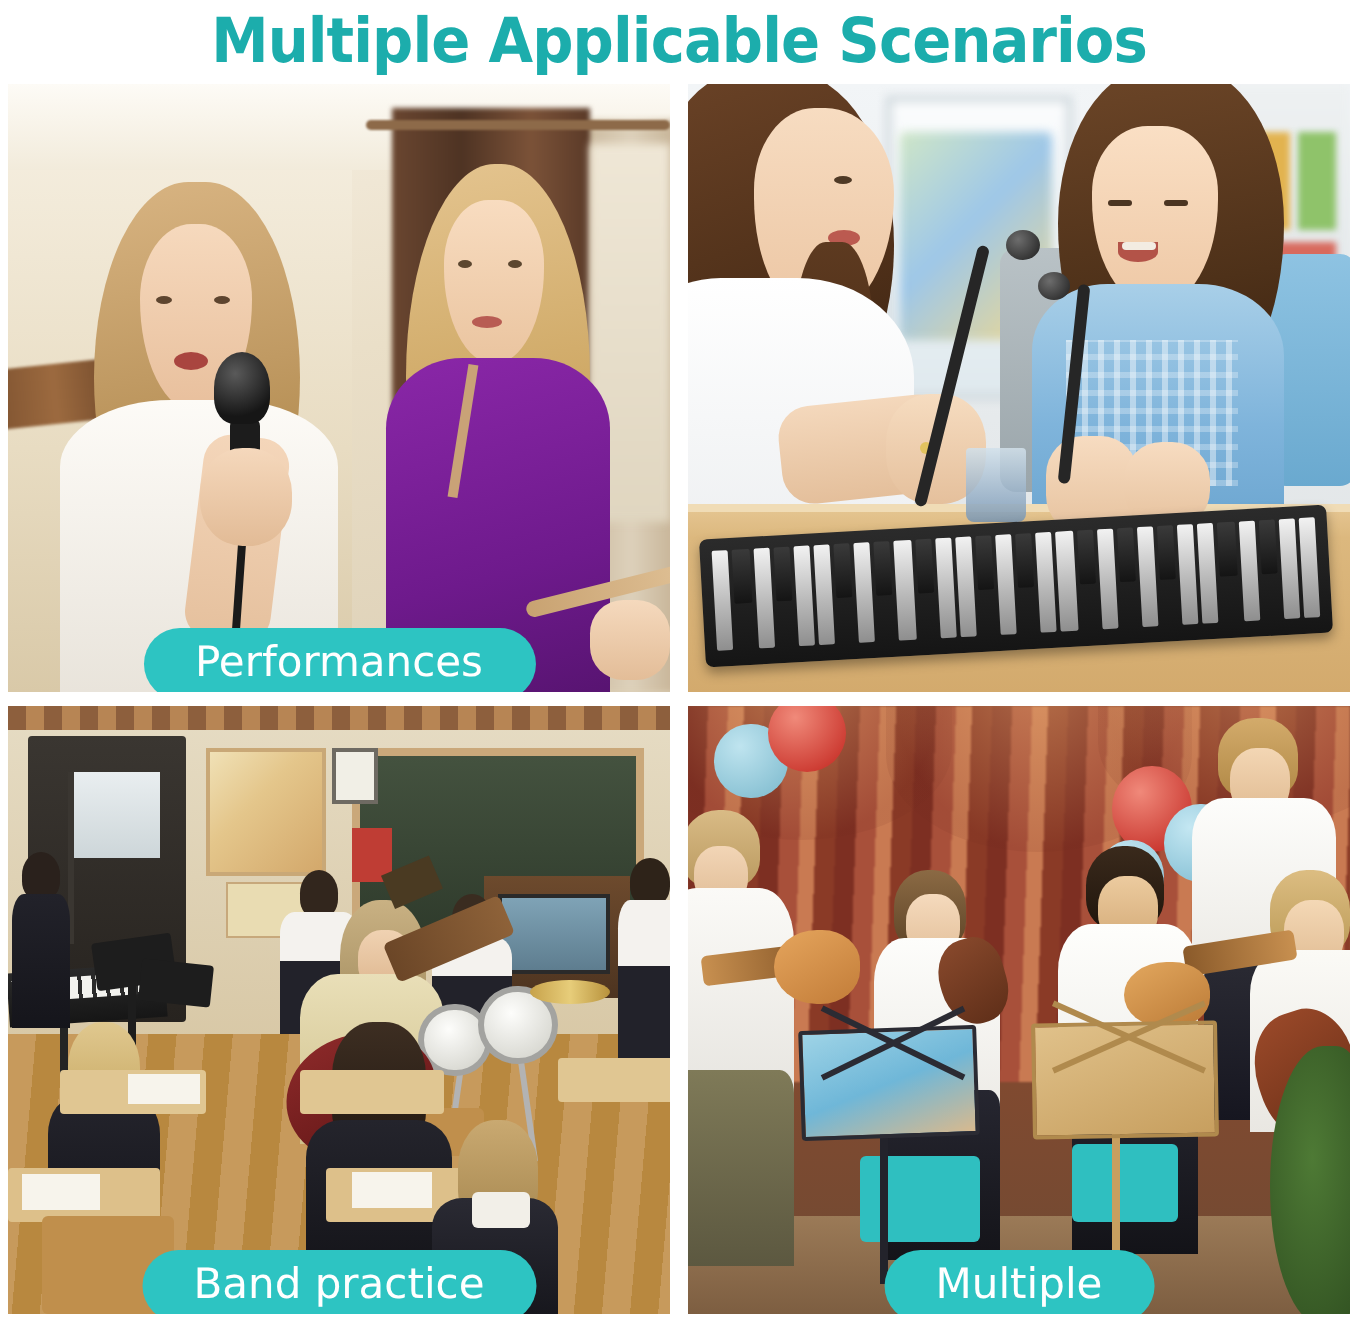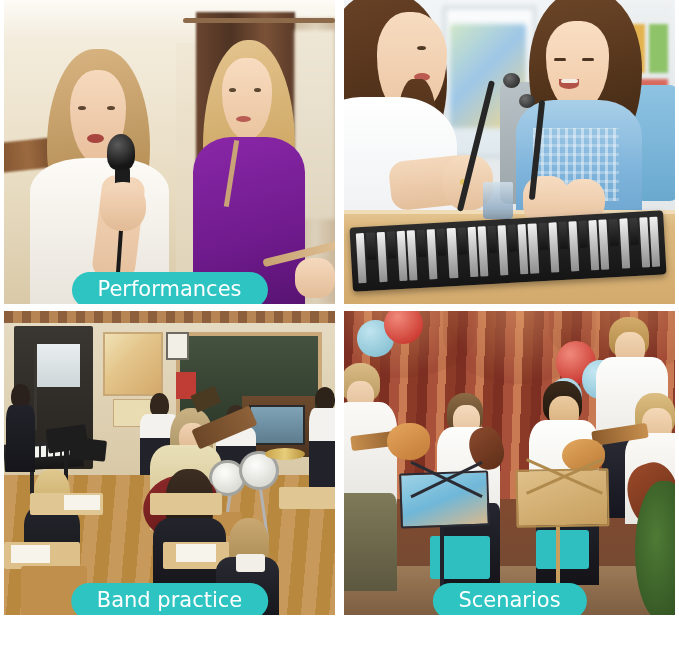--- a/index.html
+++ b/index.html
@@ -479,20 +479,23 @@
   .p4 .chairT1   { left:26%; top:74%; width:18%; height:14%; background:#2fbfc0;
                    border-radius:3px; z-index:17; }
   .p4 .chairT2   { left:58%; top:72%; width:16%; height:13%; background:#2fbfc0;
                    border-radius:3px; z-index:17; }
 </style>
 </head>
 <body>
 
 <div id="page">
 
+  <div class="title-bar">
+    <h1 class="page-title">Multiple Applicable Scenarios</h1>
+  </div>
 
   <div class="grid">
 
     <div class="panel p1">
       <div class="scene">
         <div class="wall-left"></div>
         <div class="ceiling"></div>
         <div class="curtain2"></div>
         <div class="curtain"></div>
         <div class="window"></div>
@@ -702,17 +705,17 @@
         <div class="ms1p"></div>
         <div class="ms1"></div>
         <div class="ms1x1"></div>
           <div class="ms1x2"></div>
         <div class="ms2p"></div>
         <div class="ms2"></div>
         <div class="ms2x1"></div>
           <div class="ms2x2"></div>
         <div class="plant"></div>
       </div>
-      <span class="caption-pill">Scenarios</span>
+      <span class="caption-pill">Multiple</span>
     </div>
 
   </div>
 </div>
 
 </body></html>

